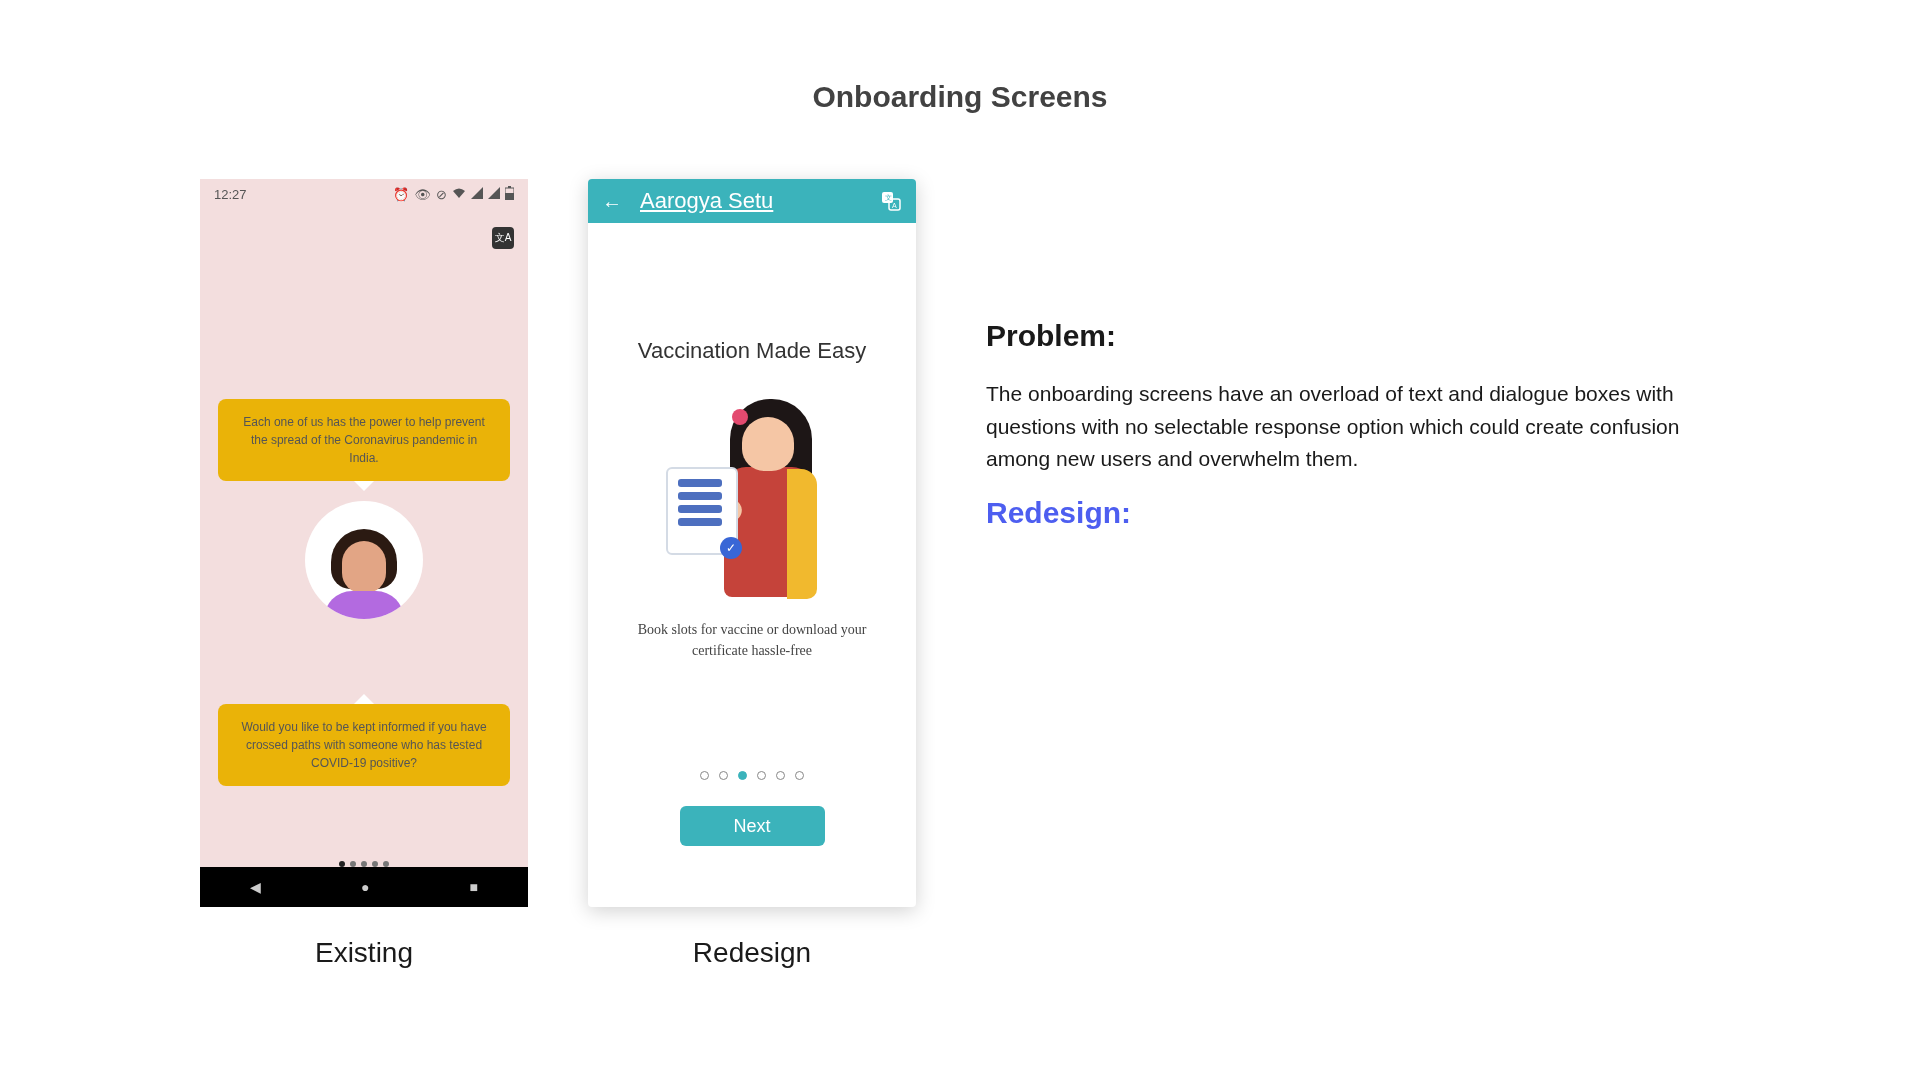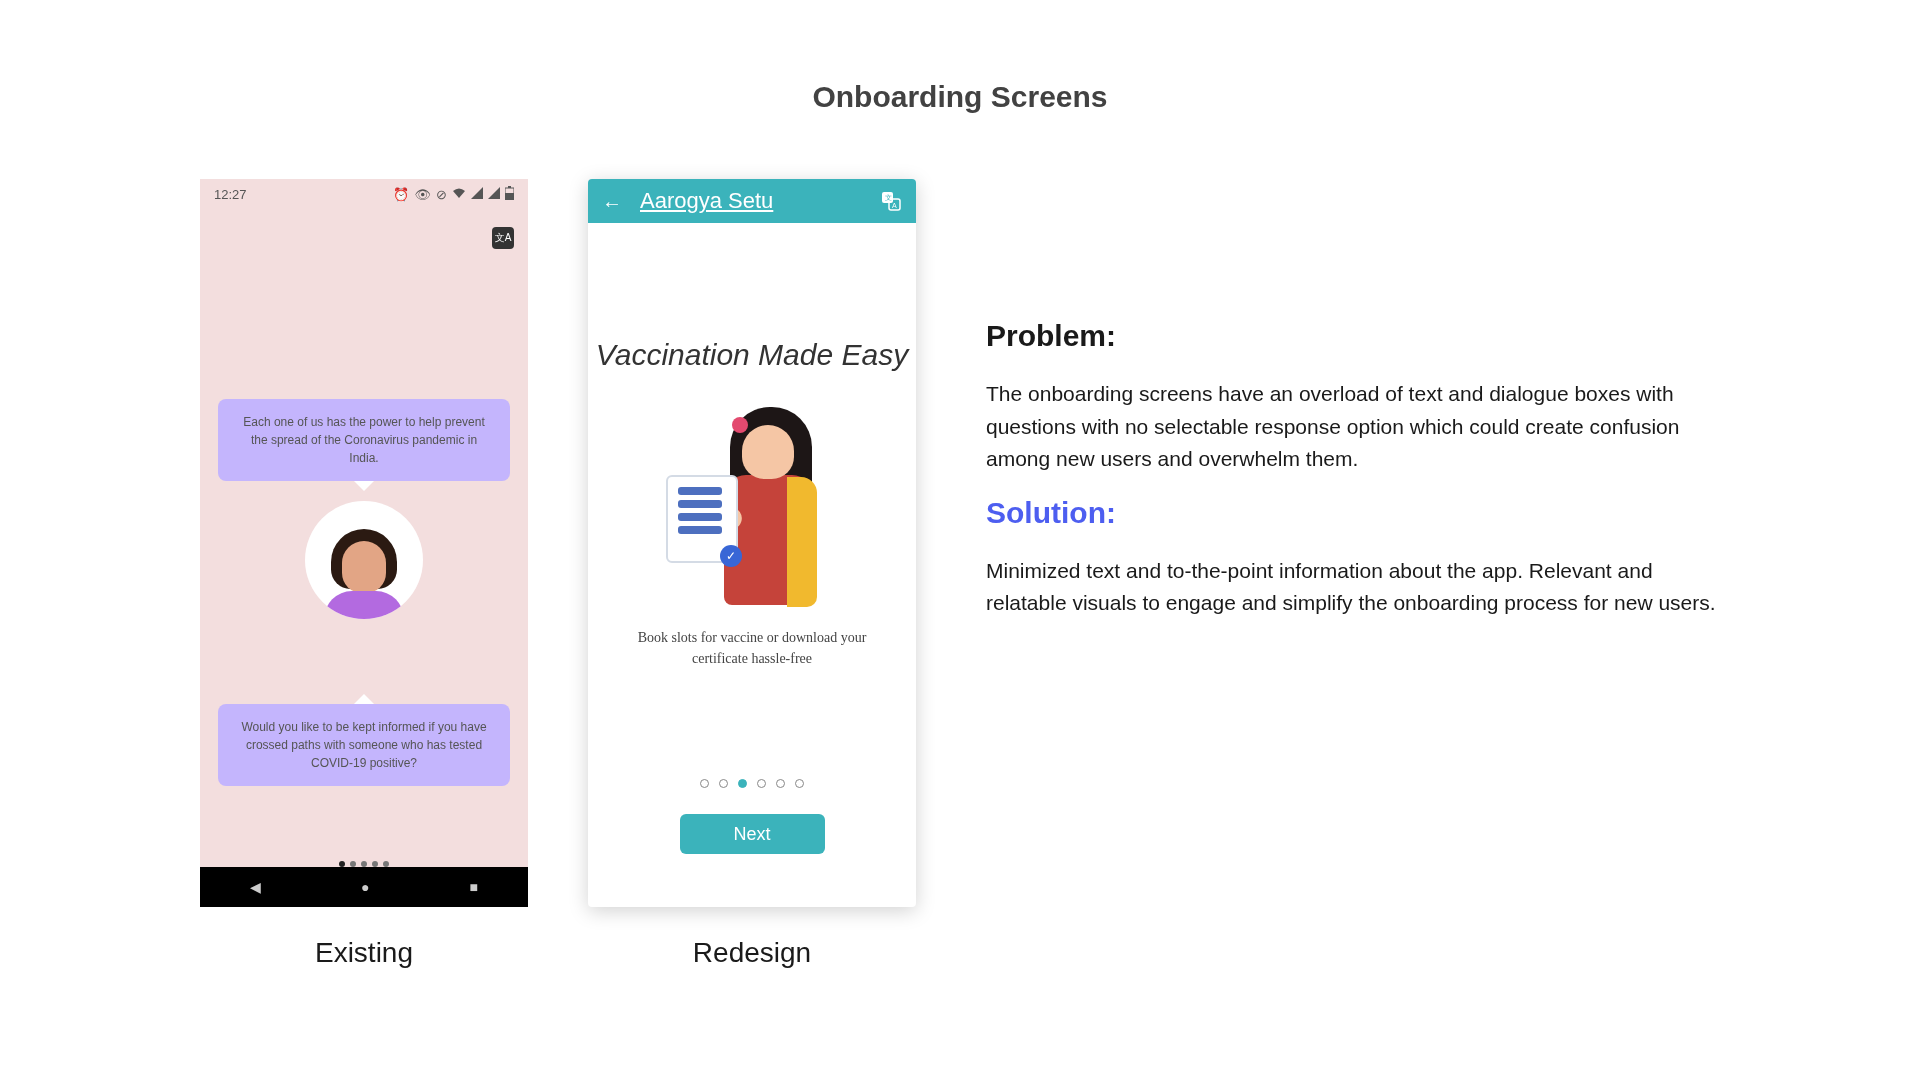--- a/index.html
+++ b/index.html
@@ -89,21 +89,21 @@
       background: #333;
       border-radius: 4px;
       display: flex;
       align-items: center;
       justify-content: center;
       color: #fff;
       font-size: 10px;
     }
 
     .speech-bubble {
-      background: #c4b5fd;
+      background: #eab308;
       border-radius: 8px;
       padding: 14px 18px;
       margin: 0 18px;
       font-size: 12px;
       color: #555;
       text-align: center;
       line-height: 1.5;
       position: relative;
     }
 
@@ -202,26 +202,25 @@
       color: #fff;
     }
     .back-arrow { font-size: 20px; }
     .header-title { font-size: 22px; flex: 1; text-decoration: underline; }
     .header-icon {
       width: 22px; height: 22px; display:flex; align-items:center; justify-content:center;
       font-size: 14px;
     }
 
     .onboard-title {
-      font-size: 30px;
+      font-size: 22px;
       color: #333;
       text-align: center;
       margin-top: 115px;
       font-weight: 400;
-      font-style: italic;
     }
 
     .illustration {
       width: 160px;
       height: 200px;
       margin: 35px auto 0;
       position: relative;
     }
 
     .onboard-desc {
@@ -453,19 +452,18 @@
         </div>
         <div class="phone-label">Redesign</div>
       </div>
 
     </div>
 
     <div class="text-section">
       <h3 class="problem-heading">Problem:</h3>
       <p class="problem-body">The onboarding screens have an overload of text and dialogue boxes with questions with no selectable response option which could create confusion among new users and overwhelm them.</p>
 
-      <h3 class="solution-heading">Solution:</h3>
-      <p class="solution-body">Minimized text and to-the-point information about the app. Relevant and relatable visuals to engage and simplify the onboarding process for new users.</p>
+      <h3 class="solution-heading">Redesign:</h3>
     </div>
 
   </div>
 
 </div>
 
 </body></html>

